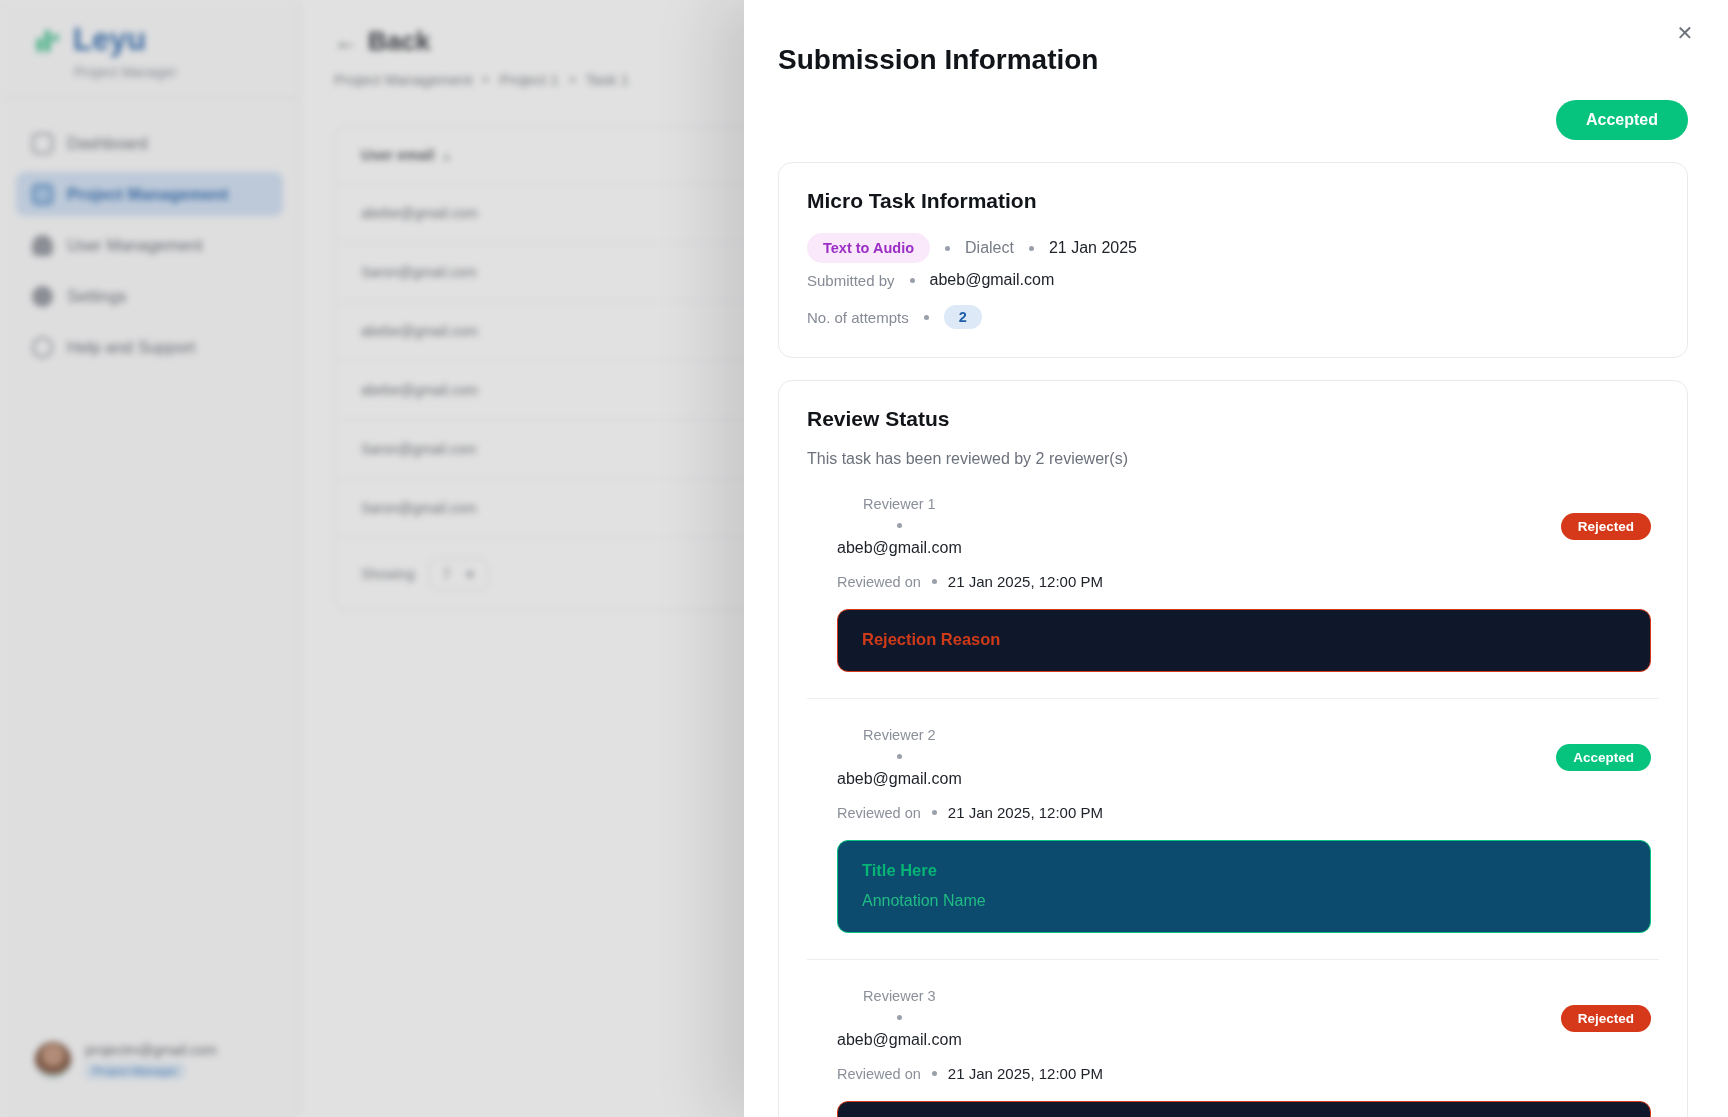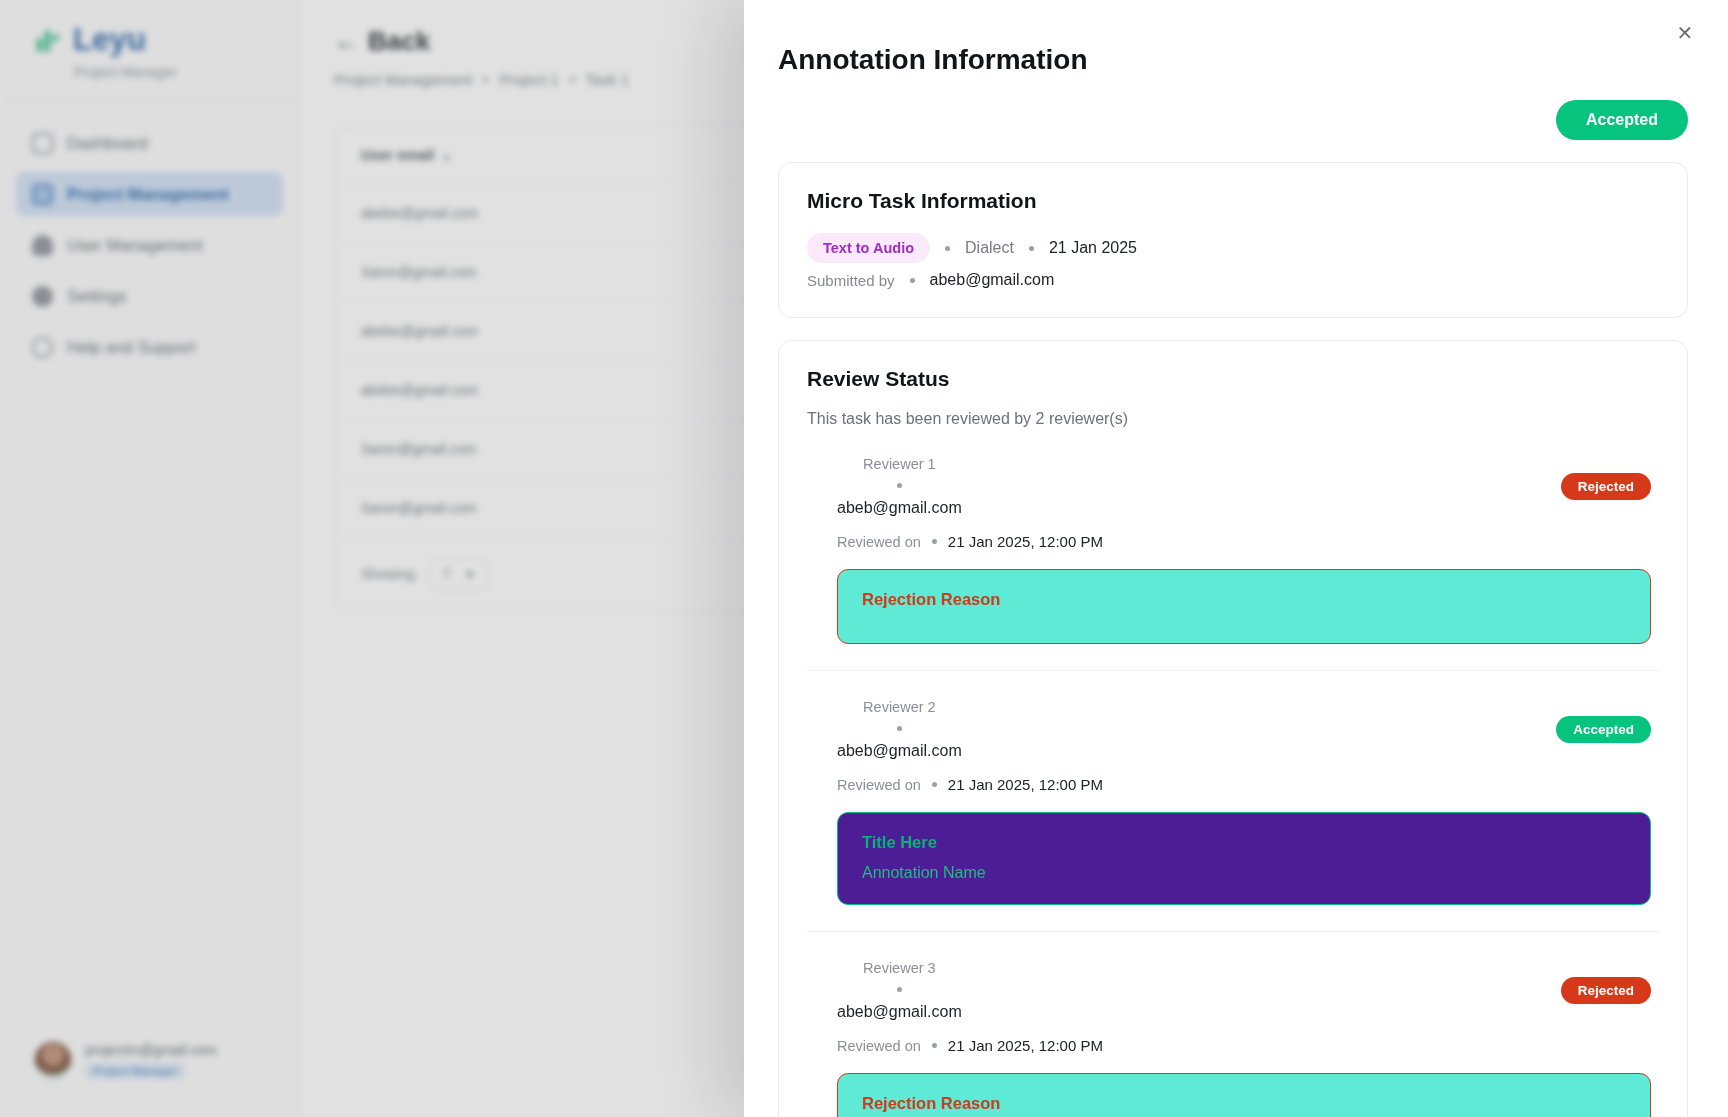--- a/index.html
+++ b/index.html
@@ -152,28 +152,28 @@
   .rev-ident { display: flex; align-items: center; gap: 11px; flex-direction: column; }
   .rev-num { font-size: 14.5px; color: #8a8f99; }
   .rev-mail { font-size: 16px; color: #1d2128; }
   .rev-spacer { flex: 1; }
   .rev-on { display: flex; align-items: center; gap: 11px; padding: 16px 0 0 30px; }
   .rev-on-label { font-size: 14.5px; color: #8a8f99; }
   .rev-on-val { font-size: 15px; color: #20242b; }
 
   .reason-box {
     margin: 19px 8px 0 30px; border: 1.4px solid #d6391a;
-    background: #5eead4; border-radius: 11px; padding: 20px 24px 34px 24px;
+    background: #0f172a; border-radius: 11px; padding: 20px 24px 22px 24px;
   }
   .reason-title { font-size: 16.5px; font-weight: 700; color: #cf3a19; }
   .reason-text { font-size: 16px; color: #d2461f; line-height: 1.62; margin-top: 12px; }
 
   .annot-box {
     margin: 19px 8px 0 30px; border: 1.4px solid #06c37e;
-    background: #4c1d95; border-radius: 11px; padding: 20px 24px 22px 24px;
+    background: #0c4a6e; border-radius: 11px; padding: 20px 24px 22px 24px;
   }
   .annot-title { font-size: 16.5px; font-weight: 700; color: #06b575; }
   .annot-text { font-size: 16px; color: #1fbd84; margin-top: 12px; }
 </style>
 </head>
 <body>
 
 <div id="app-background">
 
   <aside class="sidebar">
@@ -284,21 +284,21 @@
         <span>Showing</span>
       </div>
     </div>
   </main>
 </div>
 <div id="dim-overlay"></div>
 
 <section id="drawer">
   <button class="drawer-close">✕</button>
 
-  <h1 class="drawer-title">Annotation Information</h1>
+  <h1 class="drawer-title">Submission Information</h1>
 
   <div class="status-row">
     <span class="pill pill-accepted-lg">Accepted</span>
   </div>
 
   <div class="card">
     <div class="card-title">Micro Task Information</div>
 
     <div class="meta-row">
       <span class="tag-tta">Text to Audio</span>
@@ -307,20 +307,25 @@
       <span class="meta-sep"></span>
       <span class="meta-dark">21 Jan 2025</span>
     </div>
 
     <div class="meta-row" style="margin-top:8px">
       <span class="meta-label">Submitted by</span>
       <span class="meta-sep"></span>
       <span class="meta-dark">abeb@gmail.com</span>
     </div>
 
+    <div class="meta-row" style="margin-top:16px">
+      <span class="meta-label">No. of attempts</span>
+      <span class="meta-sep"></span>
+      <span class="attempt-chip">2</span>
+    </div>
   </div>
 
   <div class="card" style="padding-bottom:10px">
     <div class="card-title">Review Status</div>
     <div class="sub-note">This task has been reviewed by 2 reviewer(s)</div>
 
     <div class="reviewer">
       <div class="rev-head">
         <span class="rev-ident">
           <span class="rev-num">Reviewer 1</span>

